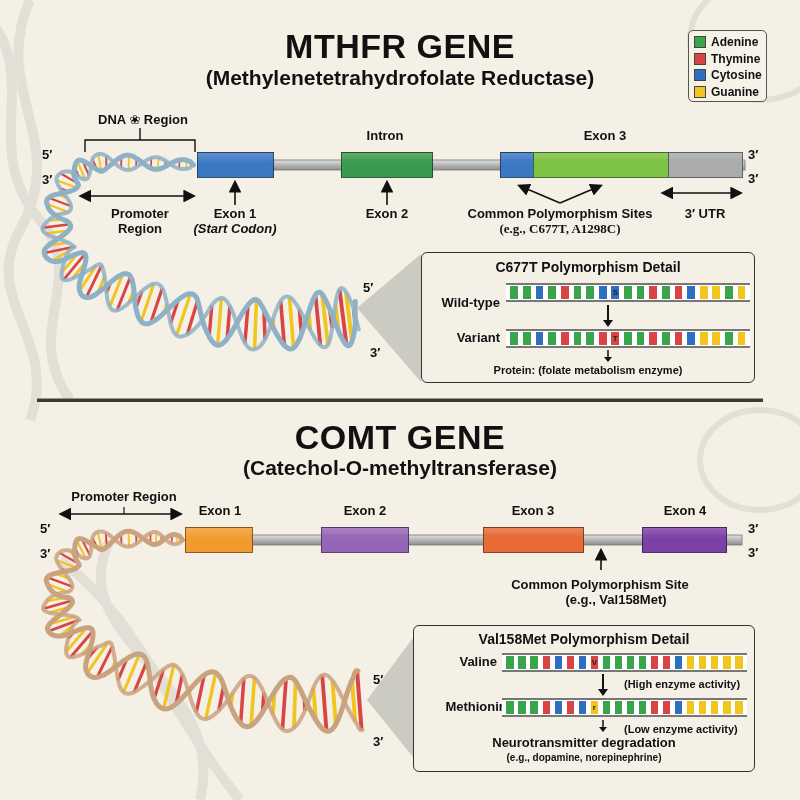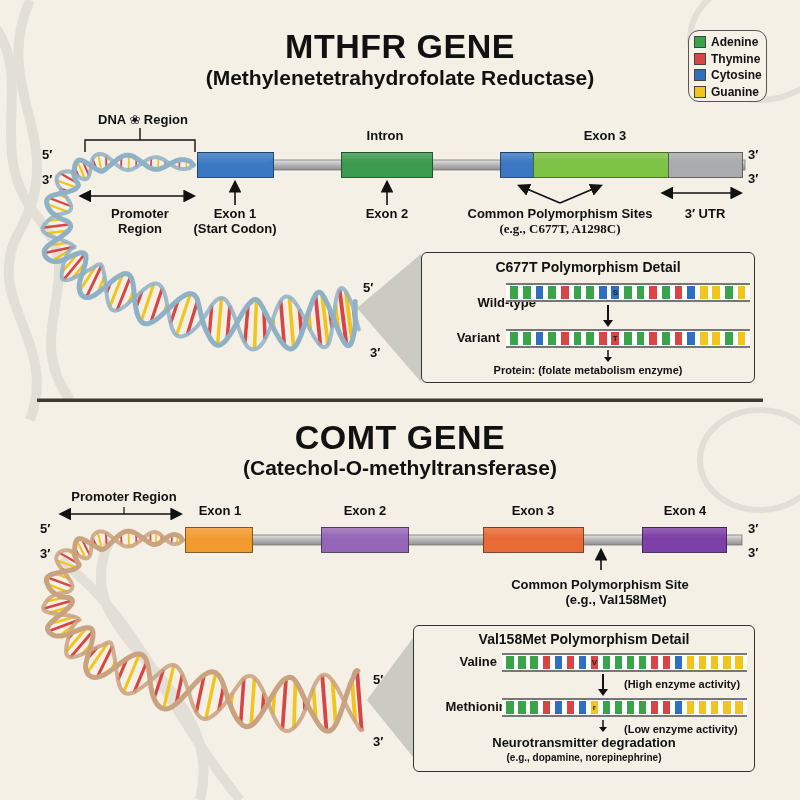--- a/index.html
+++ b/index.html
@@ -5,21 +5,21 @@
   html, body { margin:0; padding:0; }
   body { width:800px; height:800px; background:#f4f0e6; position:relative; overflow:hidden;
          font-family:"Liberation Sans", "DejaVu Sans", sans-serif; color:#111; }
   .abs { position:absolute; }
   .bg-svg { position:absolute; left:0; top:0; width:800px; height:800px; }
   .title { position:absolute; left:0; width:800px; text-align:center; font-weight:bold; }
   .t-main { font-size:34px; letter-spacing:0.5px; }
   .t-sub { font-size:21px; font-weight:bold; }
   .lbl { position:absolute; font-weight:bold; font-size:13px; text-align:center; white-space:nowrap; line-height:15px; }
   .prime { position:absolute; font-weight:bold; font-size:13px; }
-  .legend { position:absolute; left:688px; top:30px; width:79px; height:72px; border:1px solid #555; border-radius:11px;
+  .legend { position:absolute; left:688px; top:30px; width:79px; height:72px; border:1px solid #555; border-radius:5px;
             background:#f6f2e8; box-sizing:border-box; padding:3px 0 0 5px; }
   .legend-row { display:flex; align-items:center; height:16.5px; font-size:12px; font-weight:bold; }
   .legend-sw { width:10px; height:10px; border:1px solid #444; margin-right:5px; }
   .detail { position:absolute; border:1.5px solid #333; border-radius:6px; background:#f4f0e6; box-sizing:border-box; }
   .detail-title { position:absolute; left:0; width:100%; text-align:center; font-weight:bold; font-size:14px; }
   .strip-label { position:absolute; font-weight:bold; font-size:13px; text-align:right; }
   .strip { position:absolute; height:19px; border-top:2.5px solid #777; border-bottom:2.5px solid #777; box-sizing:border-box;
            display:flex; align-items:center; padding:0 2px; background:#fff; }
   .base { height:13px; flex:1; margin:0 2.4px; box-sizing:border-box; display:flex; align-items:center; justify-content:center;
           font-size:8px; font-weight:bold; color:#222; }
@@ -268,32 +268,32 @@
 <div class="exon" style="left: 668px; top: 152px; width: 75px; height: 26px; background: linear-gradient(rgba(169, 171, 173, 0.8), rgb(169, 171, 173) 45%, rgb(169, 171, 173));" id="m-utr"></div>
 
 <div class="lbl" style="left:350px; top:128px; width:70px;">Intron</div>
 <div class="lbl" style="left:565px; top:128px; width:80px;">Exon 3</div>
 <div class="prime" style="left:748px; top:147px;">3′</div>
 <div class="prime" style="left:748px; top:171px;">3′</div>
 
 <div class="lbl" style="left:100px; top:206px; width:80px;">Promoter</div>
 <div class="lbl" style="left:100px; top:221px; width:80px;">Region</div>
 <div class="lbl" style="left:180px; top:206px; width:110px;">Exon 1</div>
-<div class="lbl" style="left:180px; top:221px; width:110px;">(Start Codon)</div>
+<div class="lbl" style="left:180px; top:221px; width:110px;font-style:italic;">(Start Codon)</div>
 <div class="lbl" style="left:350px; top:206px; width:74px;">Exon 2</div>
 <div class="lbl" style="left:445px; top:206px; width:230px;">Common Polymorphism Sites</div>
 <div class="lbl" style="left:445px; top:221px; width:230px;font-family:Liberation Serif, serif;">(e.g., C677T, A1298C)</div>
 <div class="lbl" style="left:670px; top:206px; width:70px;">3′ UTR</div>
 
 <div class="prime" style="left:363px; top:280px;">5′</div>
 <div class="prime" style="left:370px; top:345px;">3′</div>
 
 <div class="detail" style="left:421px; top:252px; width:334px; height:131px;">
   <div class="detail-title" style="top:6px;">C677T Polymorphism Detail</div>
-  <div class="strip-label" style="left:0; width:78px; top:42px;padding-left:36px;">Wild-type</div>
+  <div class="strip-label" style="left:0; width:78px; top:42px;">Wild-type</div>
   <div class="strip" style="left:84px; top:30px; width:244px;" id="m-row1">
       <div class="base" style="background: rgb(58, 164, 74);"></div>
       <div class="base" style="background: rgb(58, 164, 74);"></div>
       <div class="base" style="background: rgb(47, 111, 191);"></div>
       <div class="base" style="background: rgb(58, 164, 74);"></div>
       <div class="base" style="background: rgb(217, 68, 68);"></div>
       <div class="base" style="background: rgb(58, 164, 74);"></div>
       <div class="base" style="background: rgb(58, 164, 74);"></div>
       <div class="base" style="background: rgb(47, 111, 191);"></div>
       <div class="base" style="background: rgb(47, 111, 191);">S</div>

